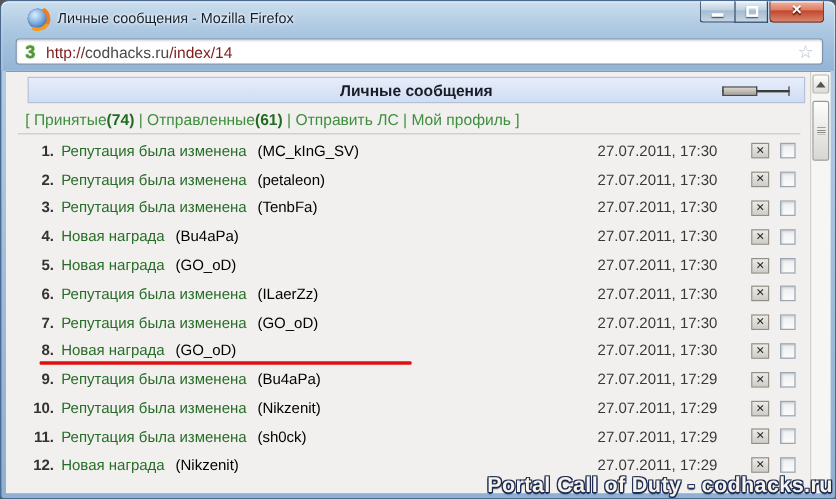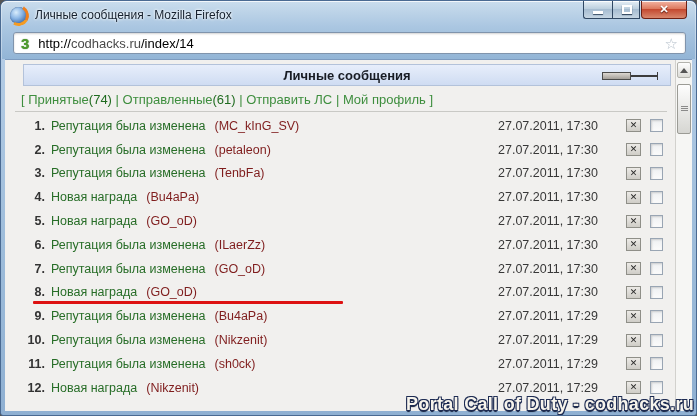--- a/index.html
+++ b/index.html
@@ -11,21 +11,21 @@
     border:1px solid #4a6a92; border-radius:7px 7px 3px 3px;
     overflow:hidden;
   }
 
   
   .chrome { position:absolute; top:0; left:0; right:0; height:58px;
     background:linear-gradient(#cadded, #aac6e1 45%, #93b5d6);
     border-radius:6px 6px 0 0;
     box-shadow:inset 0 1px 0 rgba(255,255,255,.75), inset 1px 0 0 rgba(255,255,255,.35), inset -1px 0 0 rgba(255,255,255,.35);
   }
-  .titlebar { height:28px; display:flex; align-items:center; padding-left:9px; }
+  .titlebar { height:28px; display:flex; align-items:center; padding-left:22px; }
   .ff-icon { width:17px; height:17px; border-radius:50%; position:relative; flex:0 0 auto;
     background:radial-gradient(circle at 36% 32%, #d9edfc 0%, #8cb7e6 38%, #3f6fb0 75%, #2d5a97 100%);
     box-shadow:inset 0 0 1px #1d3f70; }
   .ff-icon::after { content:""; position:absolute; inset:-2px; border-radius:50%;
     border:3px solid transparent; border-right-color:#ef7f1c; border-bottom-color:#f59b22;
     transform:rotate(-15deg); }
   .title-text { margin-left:8px; font-size:12px; color:#15202e; text-shadow:0 0 3px rgba(255,255,255,.9), 0 0 3px rgba(255,255,255,.9); white-space:nowrap; }
 
   .win-btns { position:absolute; top:0; right:9px; display:flex; }
   .wbtn { height:18px; position:relative; border:1px solid #304863; border-top:none;
@@ -39,21 +39,21 @@
     text-shadow:0 1px 1px #5a190d; }
   .glyph-min { position:absolute; left:9px; bottom:4px; width:10px; height:3px; background:#fff; box-shadow:0 1px 1px #3a4f66; }
   .glyph-max { position:absolute; left:9px; top:4px; width:10px; height:9px; border:2px solid #fff; box-shadow:0 1px 1px #3a4f66; }
 
   .toolbar { height:30px; padding:3px 10px 5px 12px; }
   .urlbar { display:flex; align-items:center; height:22px; background:#fff;
     border:1px solid #8094ac; border-radius:3px; box-shadow:inset 0 1px 2px rgba(0,0,0,.18);
     padding:0 7px; }
   .favicon-3 { font-weight:bold; font-size:15px; color:#4f9d2f; text-shadow:0 0 1px #2c6212; margin-right:9px; }
   .url-text { flex:1; font-size:13px; white-space:nowrap; overflow:hidden; }
-  .url-scheme, .url-path { color:#000000;text-align:right; }
+  .url-scheme, .url-path { color:#7f1d1d;text-align:right; }
   .url-domain { color:#4a4a4a; }
   .star-icon { color:#b4bfca; font-size:15px; line-height:1; }
 
   
   .viewport { position:absolute; top:58px; left:4px; right:4px; bottom:4px;
     background:#f1f0ee; display:flex; border-top:1px solid #7e9cc0; }
   .main { flex:1; position:relative; padding:4px 2px 0 6px; overflow:hidden; }
 
   .page-header { height:22px; margin-right:2px;
     background:linear-gradient(#e7eefb, #cfdcf2); border:1px solid #b3c2da;
@@ -62,30 +62,30 @@
 
   .resize-slider { position:absolute; right:12px; top:5px; width:56px; height:12px; }
   .rs-track { position:absolute; top:5px; left:0; right:0; height:2px; background:#3c3c3c; }
   .rs-tick { position:absolute; top:2px; width:1px; height:8px; background:#3c3c3c; }
   .rs-tick.t0 { left:0; } .rs-tick.t1 { left:50%; } .rs-tick.t2 { right:0; }
   .rs-handle { position:absolute; left:0; top:2px; width:29px; height:8px;
     background:linear-gradient(#ddd8d2, #a49f99); border:1px solid #4a4a4a; }
 
   .pm-nav { margin:6px 0 4px 10px; font-size:13px; color:#3e8e3e; white-space:nowrap; }
   .nav-item { color:#3e8e3e; cursor:pointer; }
-  .nav-count { font-weight:normal; color:#1f6b1f; }
+  .nav-count { font-weight:bold; color:#1f6b1f; }
   .nav-sep, .nav-bracket { color:#3e8e3e; }
 
   .list-sep { border:none; border-top:1px solid #c9c9c5; margin:3px 6px 0 4px; }
 
   .msg-list { margin-top:2px; }
   .row { position:relative; height:23.8px; display:flex; align-items:center; font-size:12.5px; }
   .msg-num { min-width:34px; text-align:right; font-weight:bold; color:#333; margin-right:6px; }
   .msg-subject { font-weight:normal; color:#276d27; margin-right:9px; cursor:pointer; }
-  .msg-user { color:#7f1d1d; cursor:pointer; }
+  .msg-user { color:#000000; cursor:pointer; }
   .msg-date { position:absolute; left:487px; color:#383838; }
   .x-btn { position:absolute; left:615px; width:15px; height:13px;
     background:linear-gradient(#eceae6, #cfcdc7); border:1px solid #8f8f88;
     font-size:9px; line-height:11px; text-align:center; color:#2a2a2a; cursor:pointer; }
   .msg-checkbox { position:absolute; left:639px; width:13px; height:13px;
     border:1px solid #99a5b3; background:linear-gradient(#eef0f2, #fbfbfb);
     box-shadow:inset 1px 1px 2px rgba(0,0,0,.15); cursor:pointer; }
   .red-underline { display:none; position:absolute; left:22px; top:20px; width:310px; height:3px;
     background:#dd1111; border-radius:1px; }
   .row.underlined .red-underline { display:block; }

